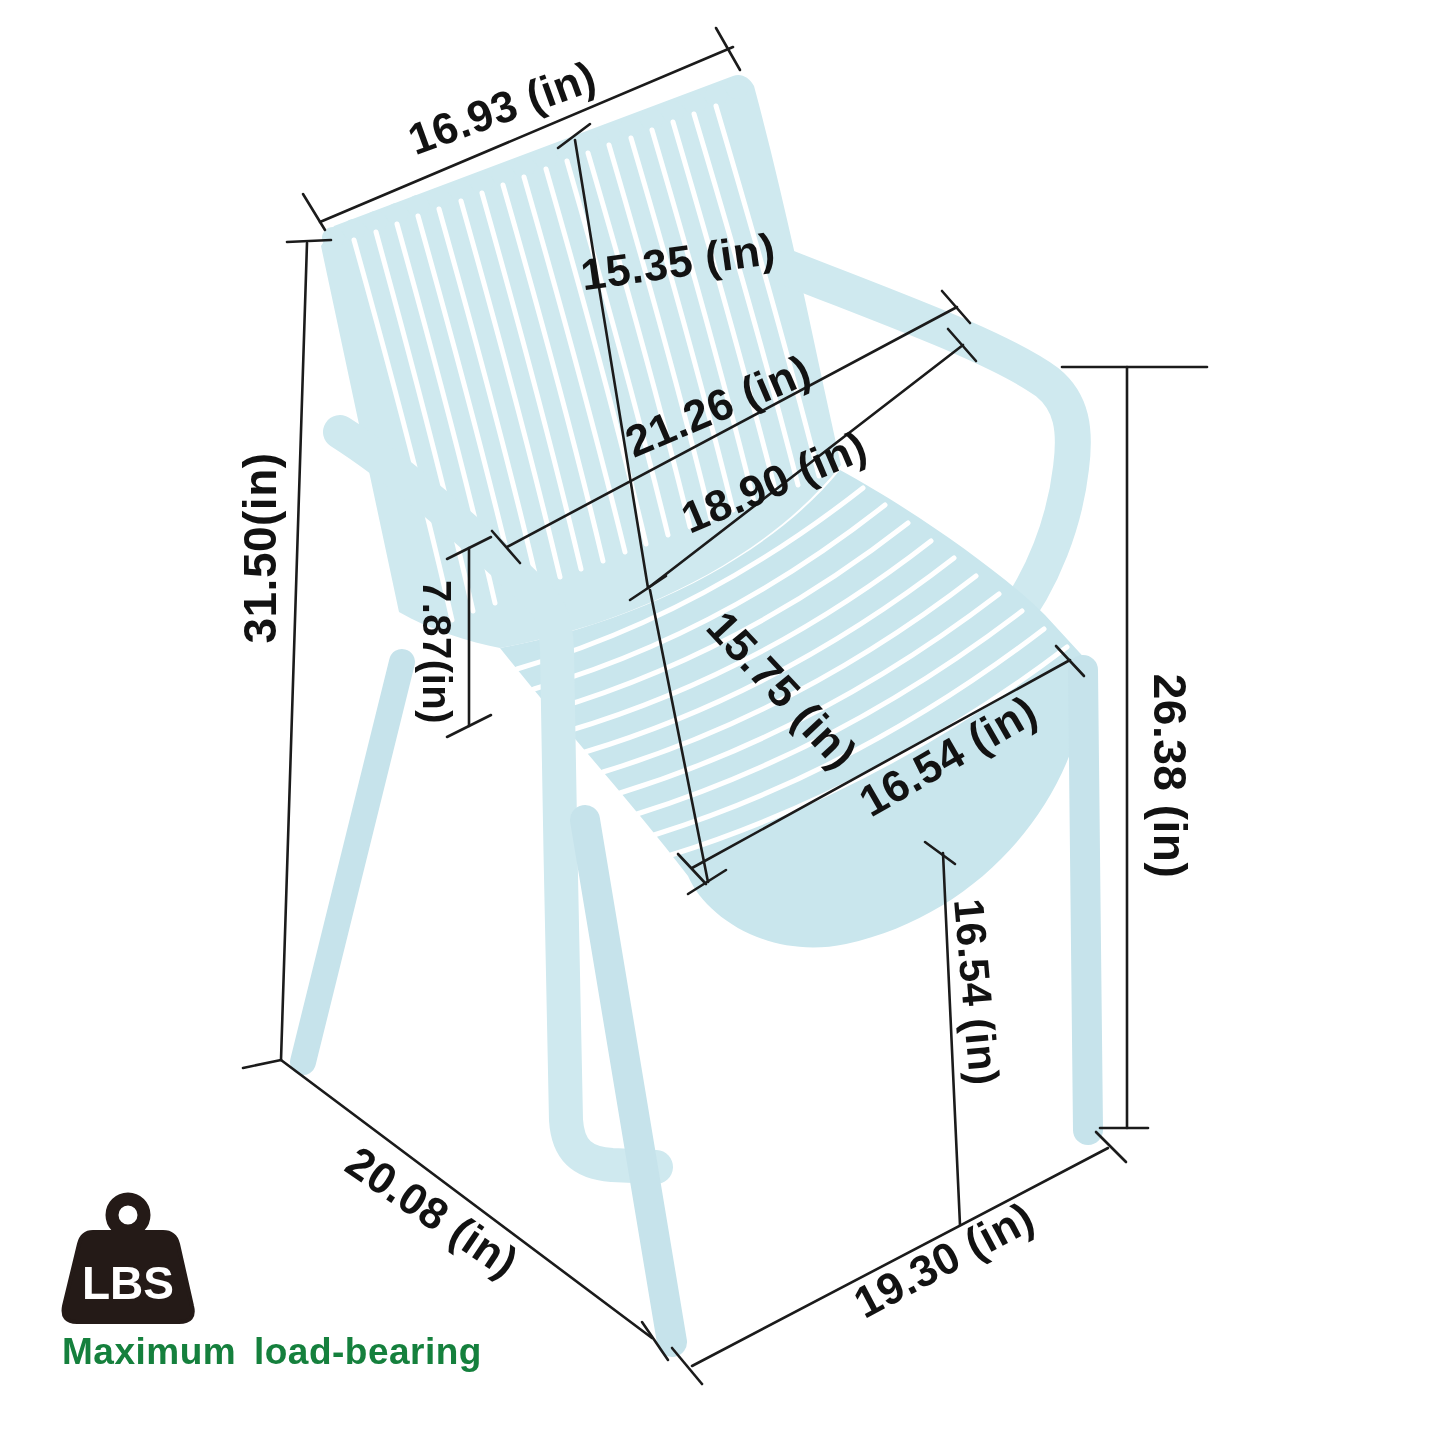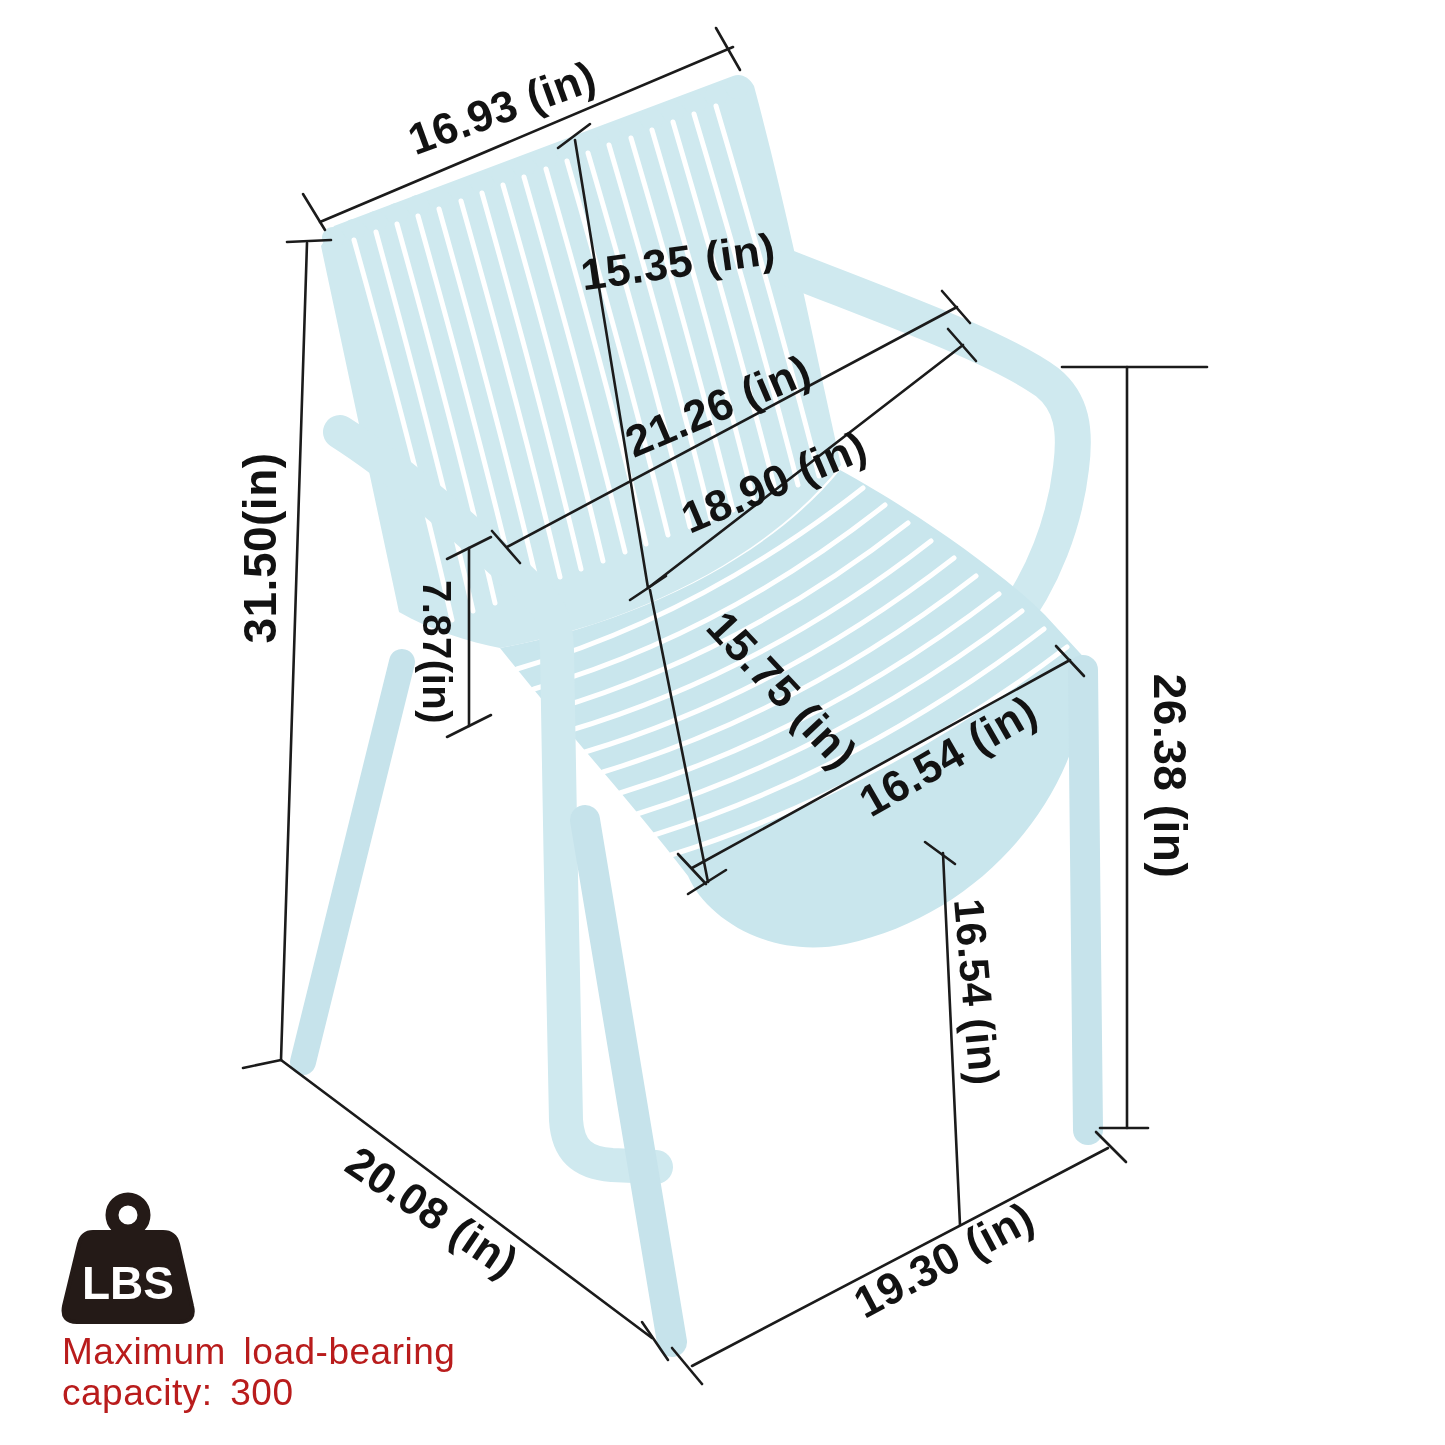--- a/index.html
+++ b/index.html
@@ -12,21 +12,21 @@
     position:absolute;
     transform:translate(-50%,-50%);
     font-weight:600;
     color:#121212;
     letter-spacing:0.5px;
     white-space:nowrap;
     font-size:44px;
   }
   .caption{
     position:absolute;left:62px;top:1332px;
-    color:#b91c1c;font-weight:400;font-size:37px;line-height:1.1;
+    color:#15803d;font-weight:700;font-size:37px;line-height:1.1;
     word-spacing:7px;letter-spacing:0.5px;white-space:nowrap;
   }
 </style>
 </head>
 <body>
 
 <div class="stage">
 
   <svg width="1445" height="1445" viewBox="0 0 1445 1445">
 
@@ -211,16 +211,15 @@
   <div class="dim-label" style="left:976px;top:992px;font-size:42px;transform:translate(-50%,-50%) rotate(85deg);">16.54 (in)</div>
 
   <div class="dim-label" style="left:1170px;top:776px;font-size:46px;transform:translate(-50%,-50%) rotate(90deg);">26.38 (in)</div>
 
   <div class="dim-label" style="left:432px;top:1212px;transform:translate(-50%,-50%) rotate(34deg);">20.08 (in)</div>
 
   <div class="dim-label" style="left:944px;top:1260px;transform:translate(-50%,-50%) rotate(-28deg);">19.30 (in)</div>
 
   <div class="caption">
     <div>Maximum load-bearing</div>
-    <div>capacity: 300</div>
   </div>
 
 </div>
 
 </body></html>

